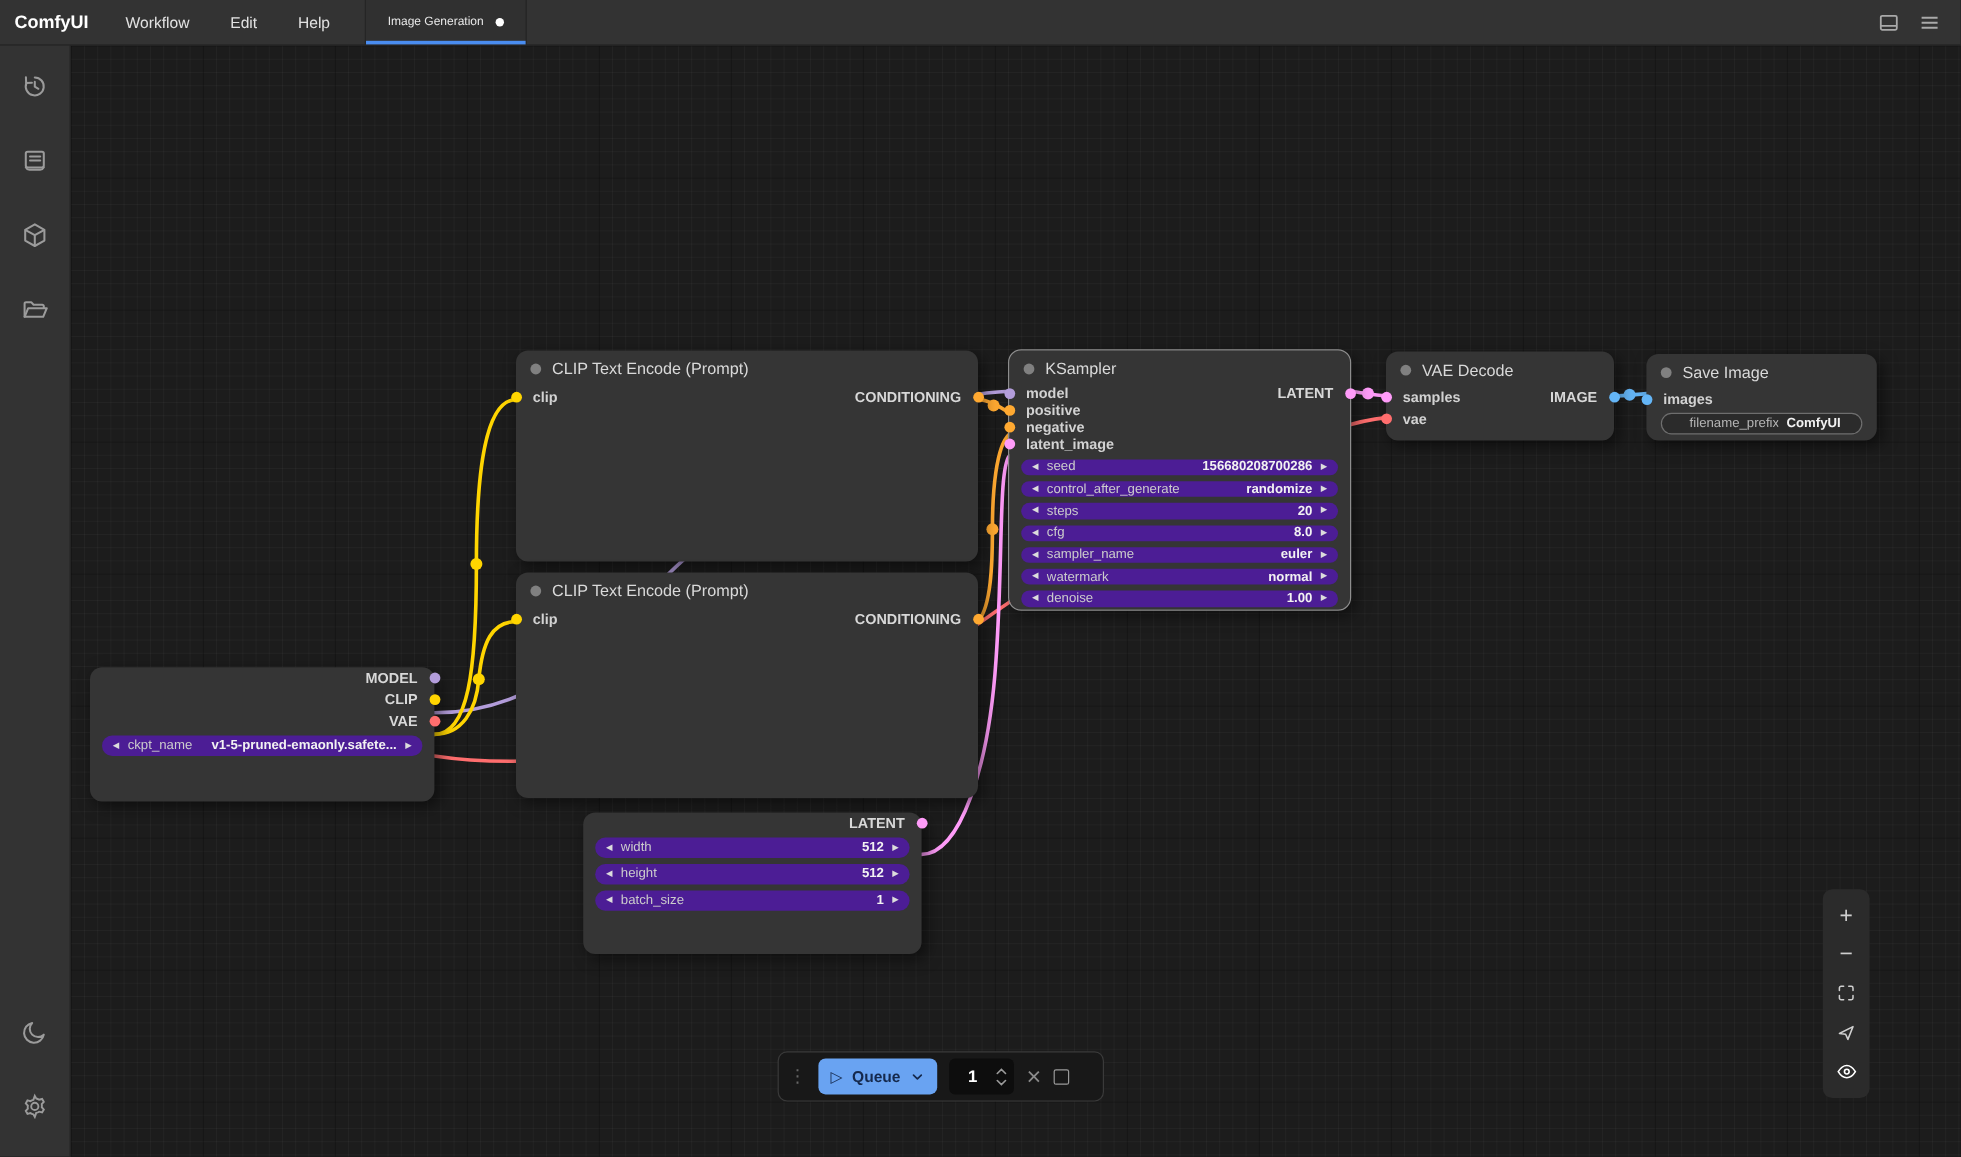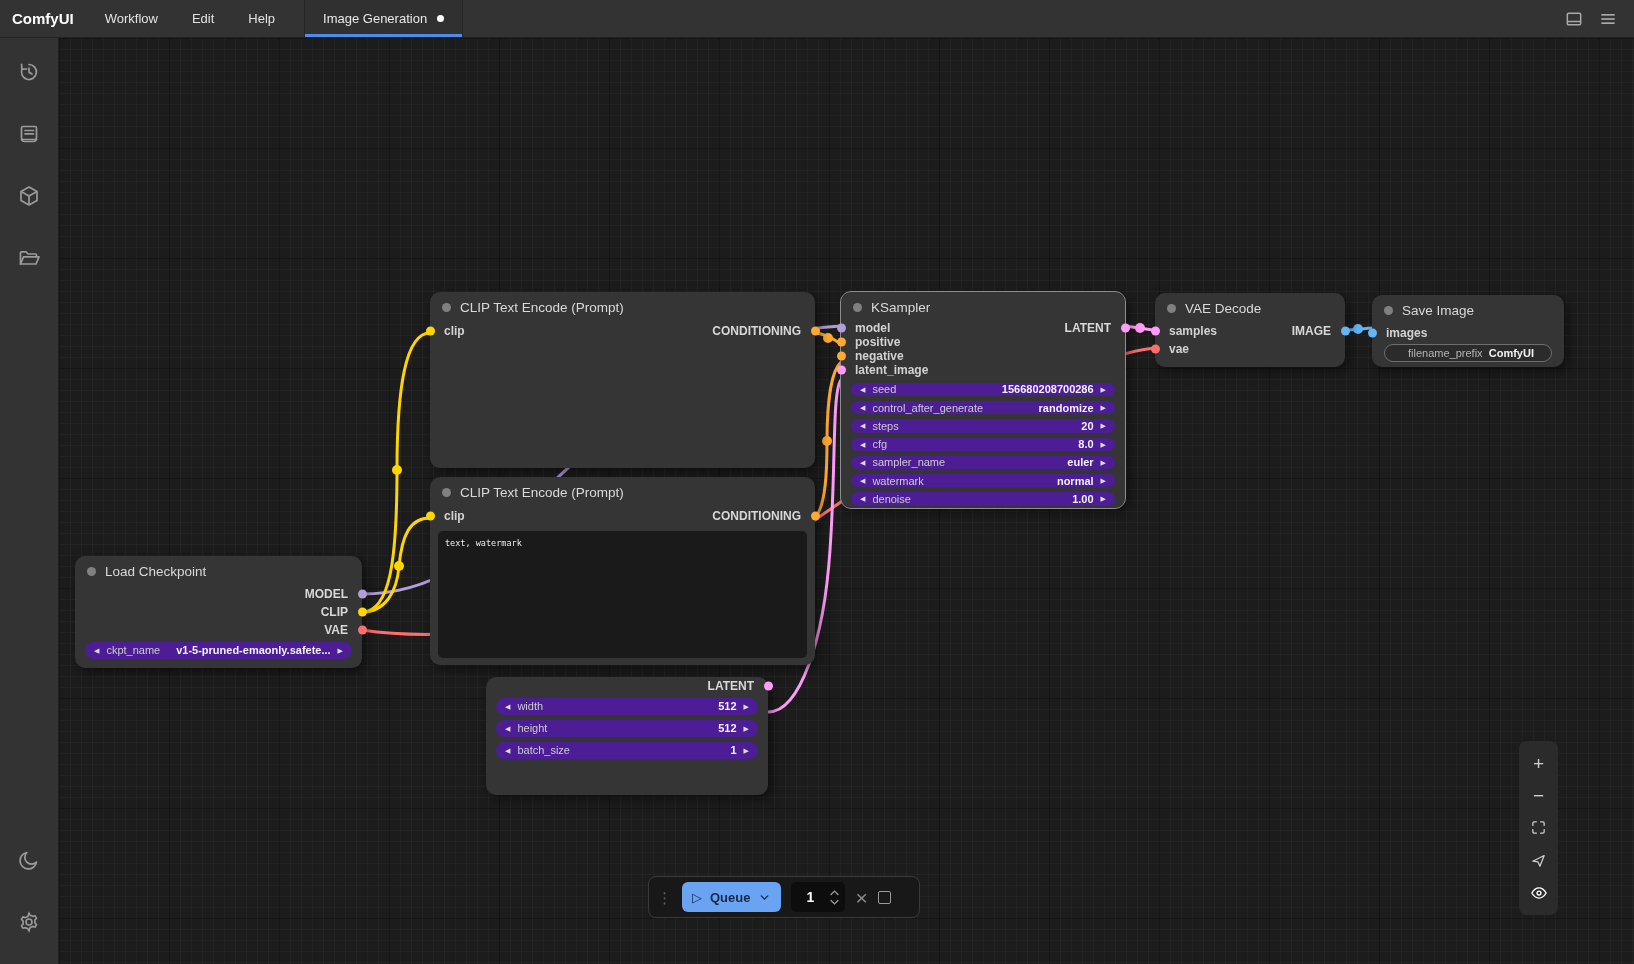--- a/index.html
+++ b/index.html
@@ -7,21 +7,21 @@
               font-family:"Liberation Sans", sans-serif; }
   body { position:relative; }
 
   
   .topbar { position:absolute; left:0; top:0; width:1634px; height:38px; background:#333333;
             border-bottom:1px solid #222; display:flex; align-items:stretch; z-index:10; }
   .logo { color:#fff; font-weight:bold; font-size:15px; display:flex; align-items:center; padding:0 14px 0 12px; }
   .menu-item { color:#e2e2e2; font-size:13px; display:flex; align-items:center; padding:0 17px; cursor:pointer; }
   .tabstrip { display:flex; margin-left:12px; border-left:1px solid #252525; }
   .tab { position:relative; display:flex; align-items:center; gap:10px; padding:0 18px; background:#303030;
-         border-right:1px solid #252525; color:#e8e8e8; font-size:13px; }
+         border-right:1px solid #252525; color:#e8e8e8; font-size:10px; }
   .tab .unsaved-dot { width:7px; height:7px; border-radius:50%; background:#fff; }
   .tab .tab-underline { position:absolute; left:0; right:0; bottom:0; height:3px; }
   .topbar-right { margin-left:auto; display:flex; align-items:center; gap:14px; padding-right:16px; }
   .topbar-right svg { display:block; }
 
   
   .sidebar { position:absolute; left:0; top:38px; width:59px; bottom:0; background:#333333;
              border-right:1px solid #222; display:flex; flex-direction:column; align-items:center;
              padding:14px 0 18px 0; z-index:10; }
   .side-btn { width:40px; height:40px; display:flex; align-items:center; justify-content:center;
@@ -118,24 +118,20 @@
 
   <circle cx="397" cy="470" r="5" fill="#ffd500"></circle>
   <circle cx="399" cy="566" r="5" fill="#ffd500"></circle>
   <circle cx="828" cy="338" r="5" fill="#ffa931"></circle>
   <circle cx="827" cy="441" r="5" fill="#ffa931"></circle>
   <circle cx="1140" cy="328" r="5" fill="#ff9cf9"></circle>
   <circle cx="1358" cy="329" r="5" fill="#64b5f6"></circle>
 </svg>
 
 <div class="node" style="left:75px; top:556px; width:287px; height:112px;">
-  <div class="node-header">
-    <span class="collapse-dot"></span>
-    <span class="node-title">Load Checkpoint</span>
-  </div>
   <div class="port-row">
       <span class="port-out">MODEL</span>
       <span class="dot out" style="background: rgb(179, 157, 219);"></span>
     </div>
   <div class="port-row">
       <span class="port-out">CLIP</span>
       <span class="dot out" style="background: rgb(255, 213, 0);"></span>
     </div>
   <div class="port-row">
       <span class="port-out">VAE</span>
@@ -166,21 +162,20 @@
   <div class="node-header">
     <span class="collapse-dot"></span>
     <span class="node-title">CLIP Text Encode (Prompt)</span>
   </div>
   <div class="dual-row">
     <span class="dot in" style="background: rgb(255, 213, 0);"></span>
     <span class="port-in">clip</span>
     <span class="port-out">CONDITIONING</span>
     <span class="dot out" style="background: rgb(255, 169, 49);"></span>
   </div>
-  <div class="prompt-box">text, watermark</div>
 </div>
 
 <div class="node" style="left:486px; top:677px; width:282px; height:118px;">
   <div class="port-row">
       <span class="port-out">LATENT</span>
       <span class="dot out" style="background: rgb(255, 156, 249);"></span>
     </div>
   <div class="widget">
     <span class="warrow">◀</span>
     <span class="wlabel">width</span>

